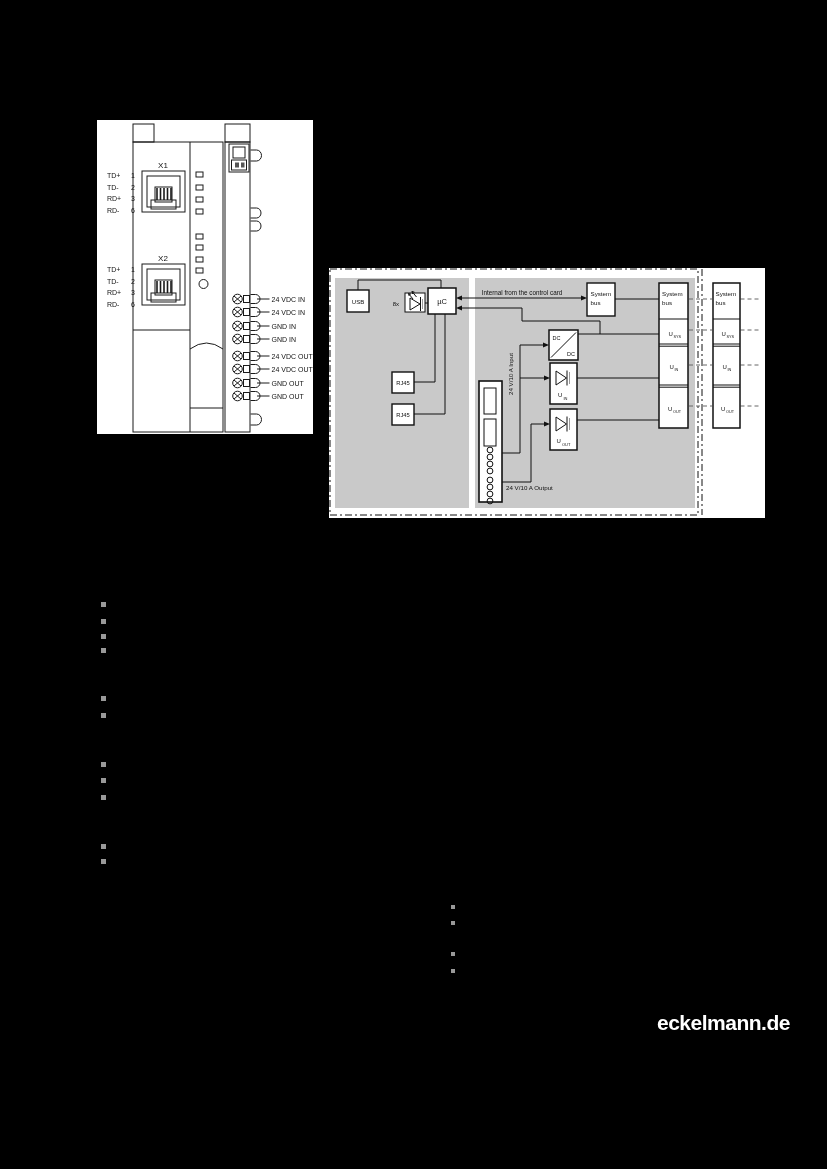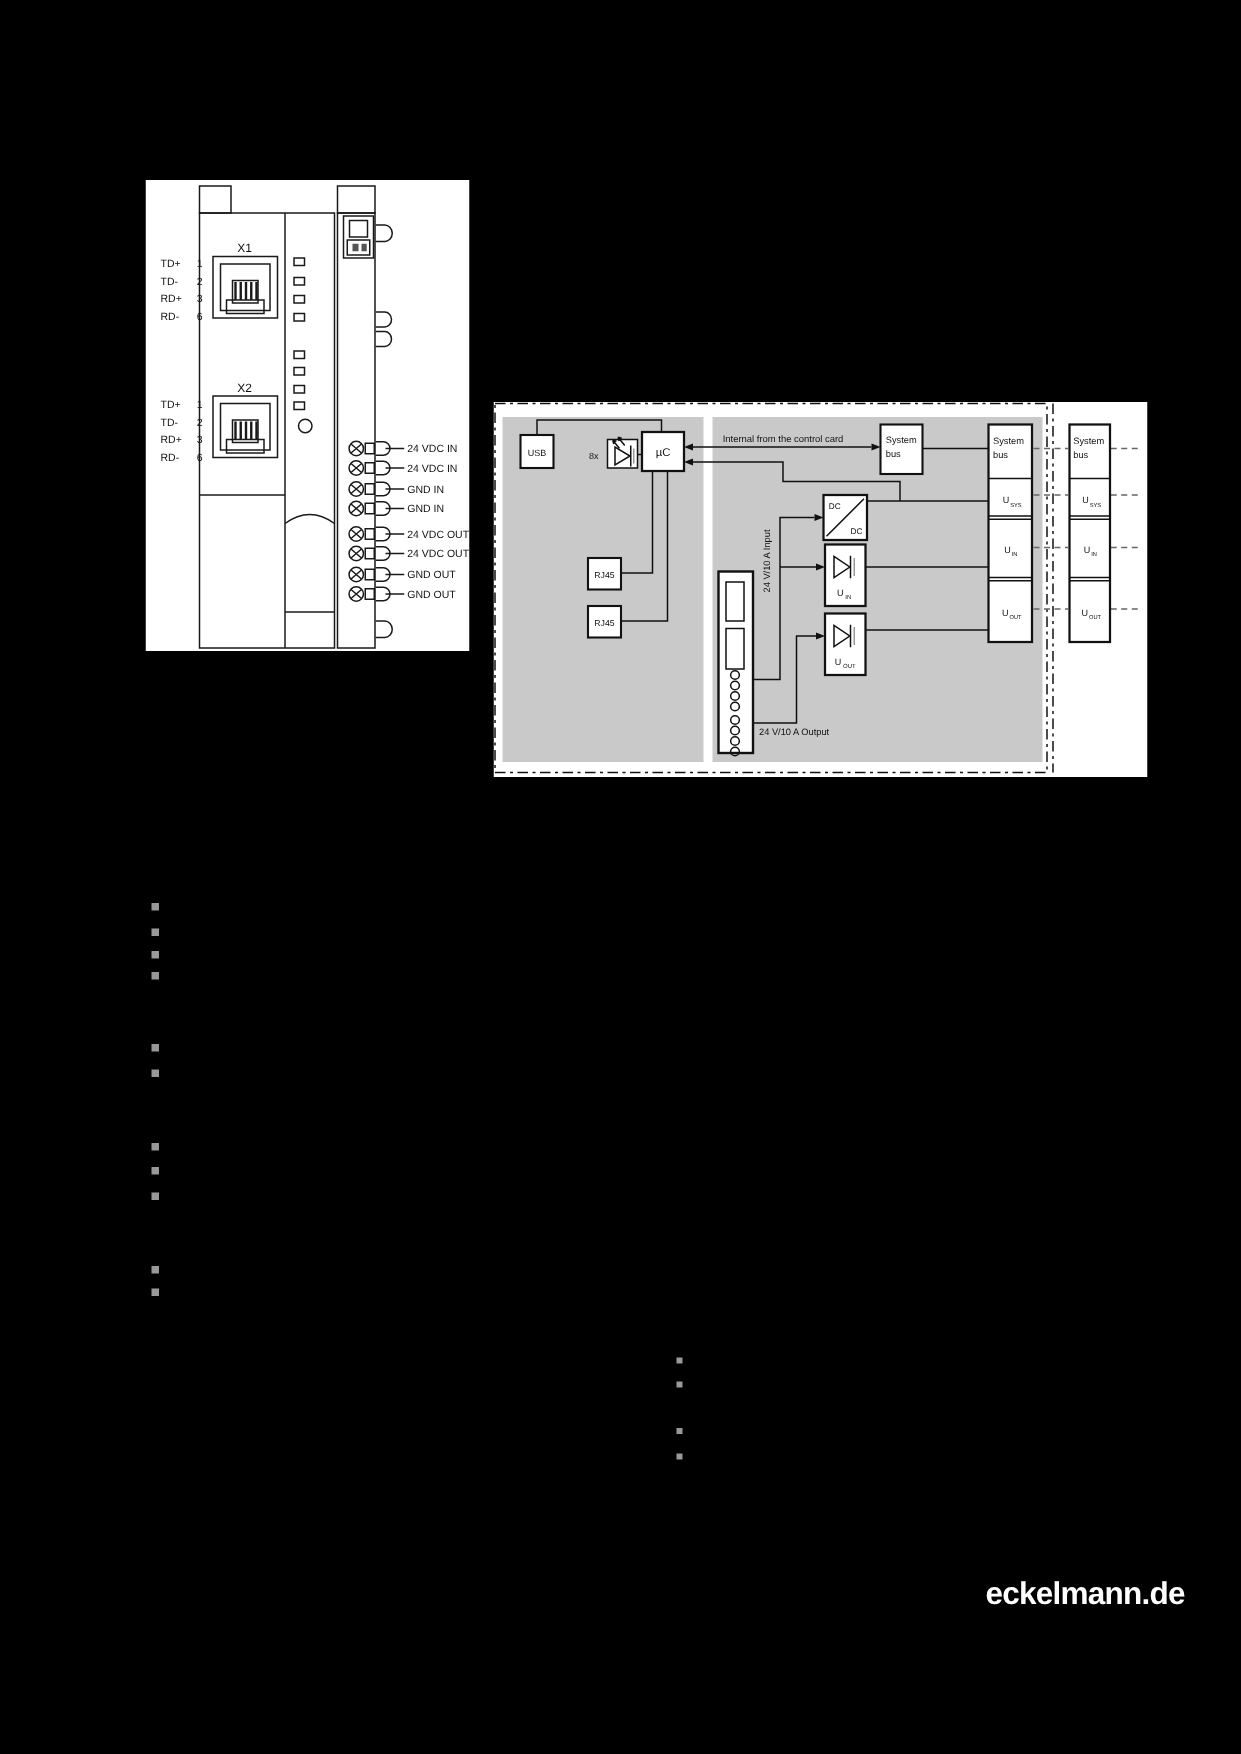--- a/index.html
+++ b/index.html
@@ -2,21 +2,21 @@
 <html><head>
 <meta charset="utf-8">
 <style>
   html,body{margin:0;padding:0;}
   body{width:827px;height:1169px;background:#000;position:relative;overflow:hidden;
        font-family:"Liberation Sans",sans-serif;}
   .fig{position:absolute;}
   svg text{fill:#111;font-family:"Liberation Sans",sans-serif;}
   .bullet{position:absolute;width:5px;height:5px;background:#999;}
   .bullet.sm{width:4px;height:4px;}
-  #brand{position:absolute;left:657px;top:1051px;width:122px;color:#fff;
+  #brand{position:absolute;left:657px;top:1011px;width:122px;color:#fff;
          font-size:21px;font-weight:bold;letter-spacing:-0.5px;}
 </style>
 </head>
 <body>
 
 <svg class="fig" style="left:97px;top:120px" width="216" height="314" viewBox="0 0 216 314">
   <rect x="0" y="0" width="216" height="314" fill="#ffffff"></rect>
   <g stroke="#1a1a1a" stroke-width="1" fill="none">
     <rect x="36" y="4" width="21" height="18"></rect>
     <rect x="128" y="4" width="25" height="18"></rect>

